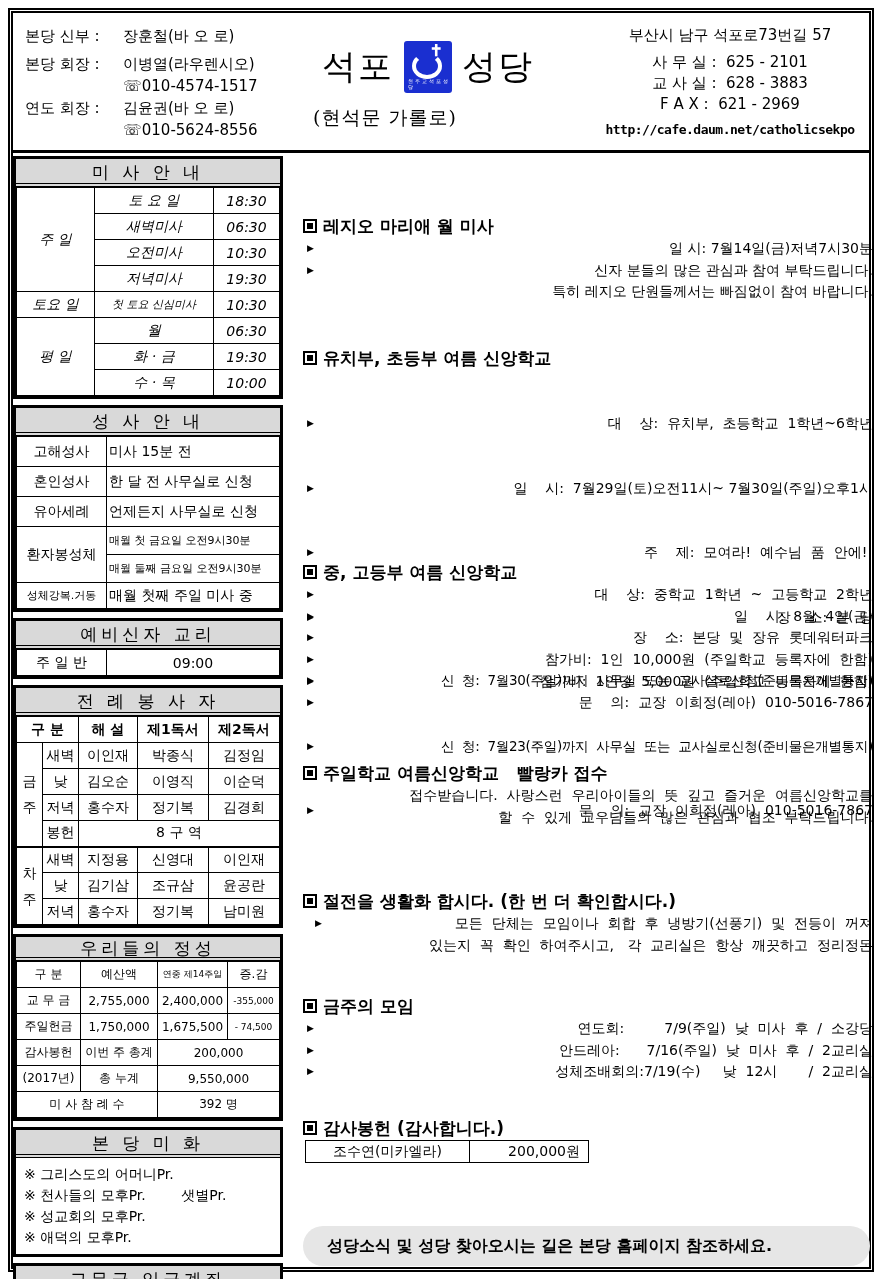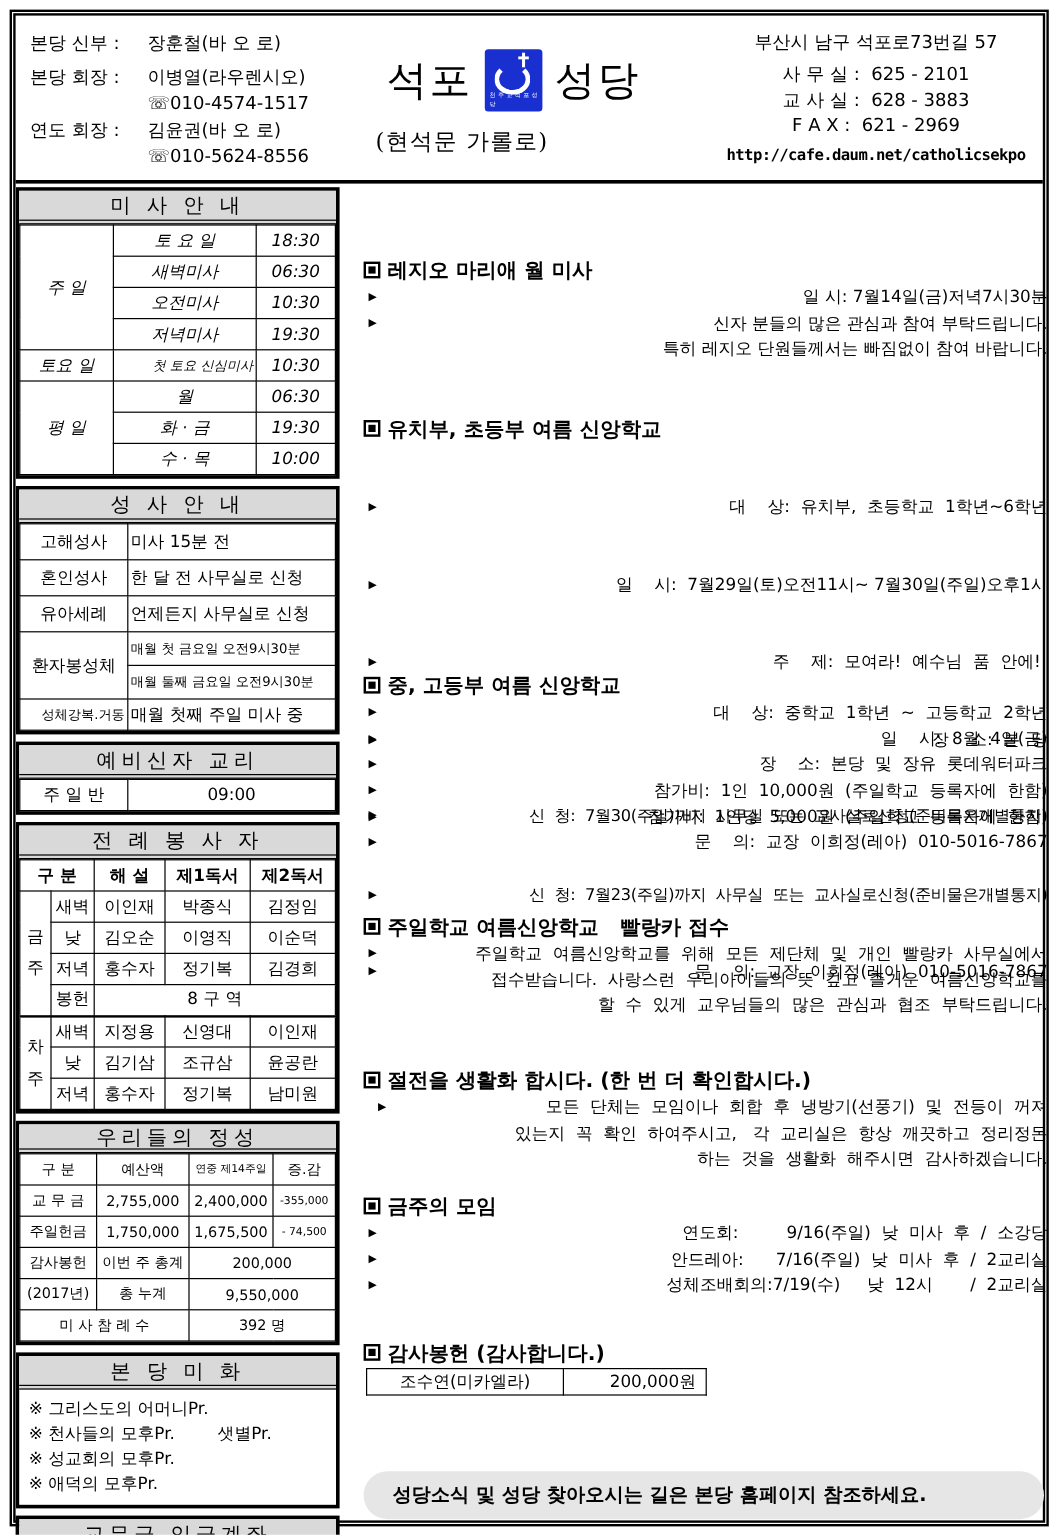--- a/index.html
+++ b/index.html
@@ -19,21 +19,21 @@
 .subtitle{font-family:"DejaVu Serif","Liberation Serif",serif;font-size:19px;margin-top:12px;letter-spacing:1px;}
 .hright{position:absolute;right:14px;top:12px;text-align:center;width:250px;font-size:15px;line-height:21px;}
 .hright .addr{margin-bottom:6px;}
 .hright .url{font-family:"DejaVu Sans Mono","Liberation Mono",monospace;font-size:13px;font-weight:bold;margin-top:4px;letter-spacing:-0.5px;}
 .left{position:absolute;left:0;top:143px;width:270px;}
 .box{border:3px solid #000;margin:0 0 6px 0;background:#fff;}
 .box .bh{background:#d9d9d9;text-align:center;font-size:17px;letter-spacing:4px;height:28px;line-height:27px;border-bottom:4px double #000;}
 table{border-collapse:collapse;width:100%;}
 td{border:1px solid #000;text-align:center;font-size:14px;height:26px;padding:0 2px;}
 .t1 td{height:26px;font-style:italic;}
-.small{font-size:11px;text-align:right;}
+.small{font-size:11px;}
 .xs{font-size:9px;}
 .left-al{text-align:left;}
 .mimhwa{font-size:14px;line-height:21px;padding:6px 8px;}
 .right{position:absolute;left:290px;top:143px;width:570px;}
 .sec{position:absolute;left:0;width:570px;}
 .sec h3{font-size:17px;font-weight:bold;height:24px;line-height:24px;white-space:nowrap;}
 .sq{display:inline-block;width:14px;height:14px;border:2px solid #000;position:relative;margin-right:6px;vertical-align:-1px;}
 .sq::after{content:"";position:absolute;left:2px;top:2px;width:6px;height:6px;background:#000;}
 .sec ul{list-style:none;font-size:14px;line-height:21.5px;text-align:right;}
 .sec li{padding-left:18px;position:relative;white-space:nowrap;}
@@ -306,37 +306,35 @@
         <li style="white-space:pre">일    시:  8월  4일(금)</li>
         <li style="white-space:pre">장    소:  본당  및  장유  롯데워터파크</li>
         <li style="white-space:pre">참가비:  1인  10,000원  (주일학교  등록자에  한함)</li>
         <li style="white-space:pre;font-size:13.5px;letter-spacing:-0.3px">신  청:  7월30(주일)까지  사무실  또는  교사실로신청(준비물은개별통지)</li>
         <li style="white-space:pre">문    의:  교장  이희정(레아)  010-5016-7867</li>
       </ul>
     </div>
     <div class="sec" style="top:605px">
       <h3><span class="sq"></span><span style="white-space:pre">주일학교 여름신앙학교   빨랑카 접수</span></h3>
       <ul>
-        <li style="white-space:pre">주일학교  여름신앙학교를  위해  모든  제단체  및  개인  빨랑카  사무실에서</li>
         <li class="noarrow" style="white-space:pre">접수받습니다.  사랑스런  우리아이들의  뜻  깊고  즐거운  여름신앙학교를</li>
         <li class="noarrow" style="white-space:pre">할  수  있게  교우님들의  많은  관심과  협조  부탁드립니다.</li>
       </ul>
     </div>
     <div class="sec" style="top:733px">
       <h3><span class="sq"></span><span>절전을 생활화 합시다. (한 번 더 확인합시다.)</span></h3>
       <ul style="padding-left:8px">
         <li style="white-space:pre">모든  단체는  모임이나  회합  후  냉방기(선풍기)  및  전등이  꺼져</li>
         <li class="noarrow" style="white-space:pre">있는지  꼭  확인  하여주시고,   각  교리실은  항상  깨끗하고  정리정돈</li>
-        <li class="noarrow" style="white-space:pre">하는  것을  생활화  해주시면  감사하겠습니다.</li>
       </ul>
     </div>
     <div class="sec" style="top:838px">
       <h3><span class="sq"></span><span>금주의 모임</span></h3>
       <ul>
-        <li style="white-space:pre">연도회:         9/16(주일)  낮  미사  후  /  소강당</li>
+        <li style="white-space:pre">연도회:         7/9(주일)  낮  미사  후  /  소강당</li>
         <li style="white-space:pre">안드레아:      7/16(주일)  낮  미사  후  /  2교리실</li>
         <li style="white-space:pre">성체조배회의:7/19(수)     낮  12시       /  2교리실</li>
       </ul>
     </div>
     <div class="sec" style="top:960px">
       <h3><span class="sq"></span><span>감사봉헌 (감사합니다.)</span></h3>
       <table class="thanks-tbl">
         <tbody>
             <tr>
               <td style="width:164px">조수연(미카엘라)</td>

